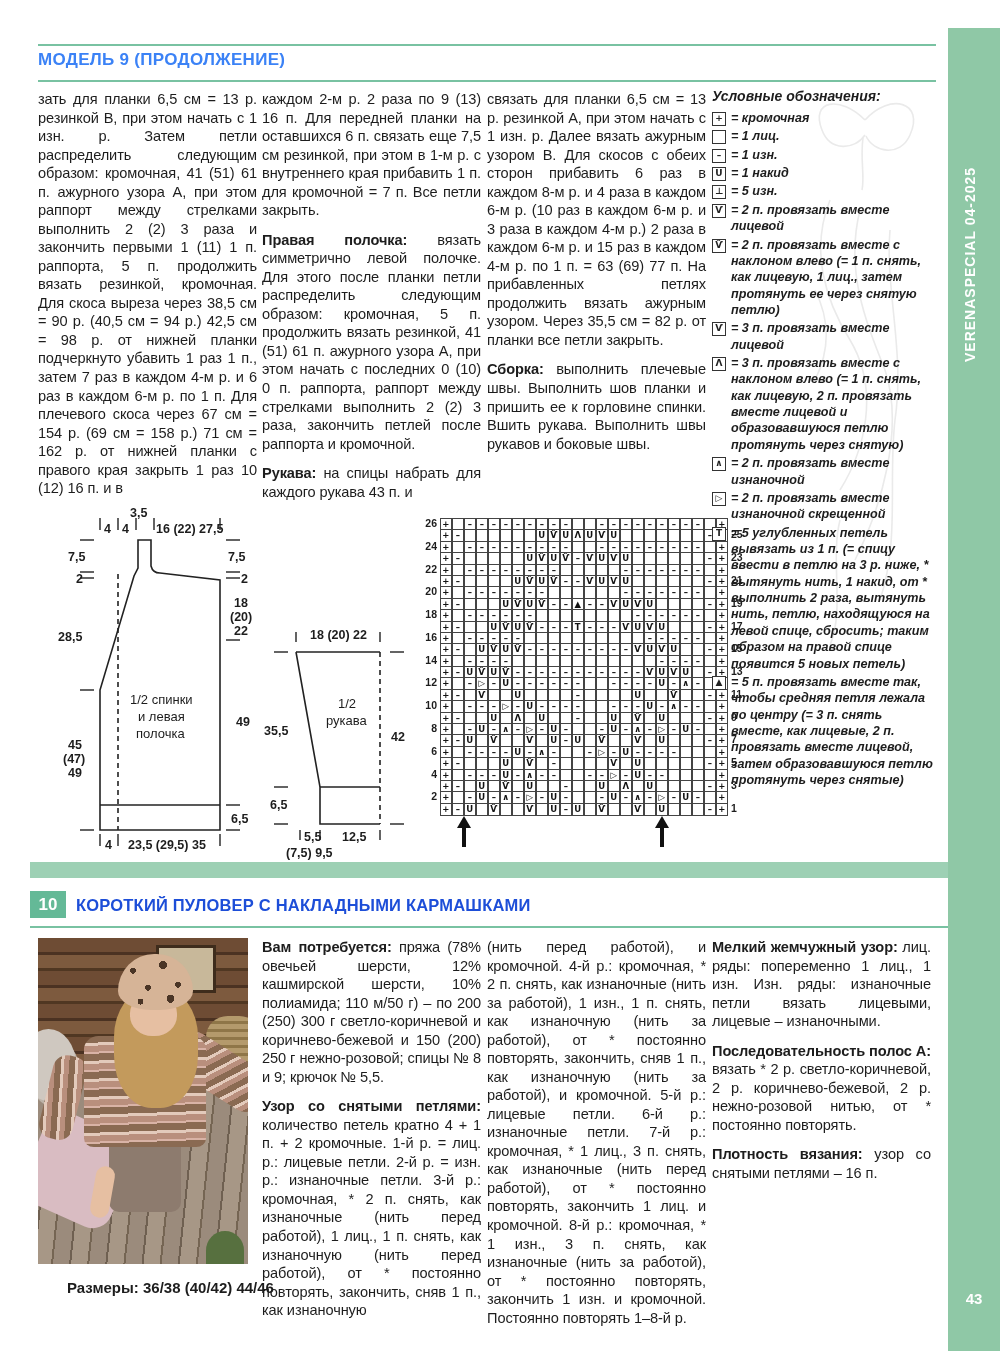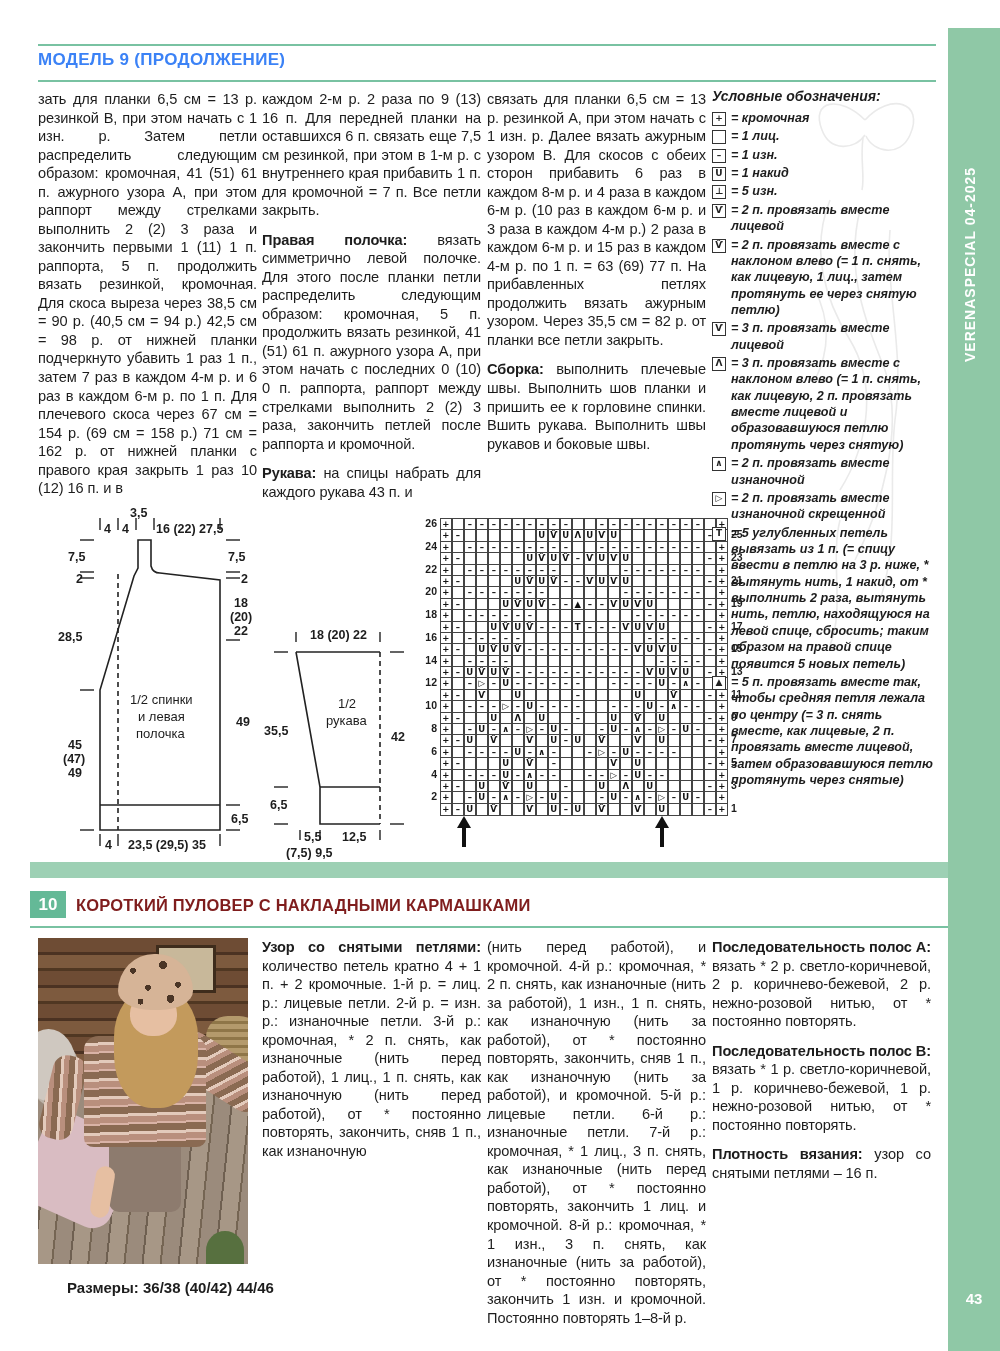--- a/index.html
+++ b/index.html
@@ -34,21 +34,21 @@
   .cell{width:10.5px;height:10.9px;border:0.5px solid #444;margin:0 0 0 -0.5px;
         font:bold 8.5px/10.5px "DejaVu Sans",sans-serif;text-align:center;color:#111;background:#fff;}
   .arrows{position:relative;height:34px;}
   .uarrow{position:absolute;top:2px;width:0;height:0;}
   .uarrow .head{position:absolute;left:-7px;top:0;width:0;height:0;border-left:7px solid transparent;border-right:7px solid transparent;border-bottom:12px solid #111;}
   .uarrow .stem{position:absolute;left:-2px;top:11px;width:4px;height:20px;background:#111;}
   
   .band{position:absolute;left:30px;top:862px;width:918px;height:16px;background:#9dd0b4;}
   .m10-num{position:absolute;left:30px;top:891px;width:36px;height:27px;background:#64b997;color:#fff;
            font-size:17px;font-weight:bold;text-align:center;line-height:27px;}
-  .m10-title{position:absolute;left:76px;top:896px;font-size:16.5px;font-weight:bold;color:#7f1d1d;letter-spacing:0.2px;}
+  .m10-title{position:absolute;left:76px;top:896px;font-size:16.5px;font-weight:bold;color:#1d4ed8;letter-spacing:0.2px;}
   .m10-rule{position:absolute;left:30px;top:926px;width:918px;height:2px;background:#79c2a2;}
   .rail{position:absolute;left:948px;top:28px;width:52px;height:1323px;background:#8fc8a6;z-index:5;}
   .rail-text{position:absolute;left:14px;top:14px;height:320px;color:#fff;font-size:14px;font-weight:bold;letter-spacing:1px;
              writing-mode:vertical-rl;transform:rotate(180deg);white-space:nowrap;}
   .pagenum{position:absolute;left:0;top:1262px;width:52px;text-align:center;color:#fff;font-size:15px;font-weight:bold;}
   
   .photo{position:absolute;left:38px;top:938px;width:210px;height:326px;overflow:hidden;background:#8a7867;}
   .ph-logs{position:absolute;left:0;top:0;width:100%;height:38%;
     background:repeating-linear-gradient(180deg,#6e4c34 0 14px,#4b3222 14px 17px,#7d5a3e 17px 30px,#503722 30px 33px);}
   .ph-window{position:absolute;left:56%;top:2%;width:26%;height:13%;background:#c8b89a;border:3px solid #3e2c1c;}
@@ -1020,28 +1020,29 @@
     <div class="ph-hand"></div>
     <div class="ph-plant"></div>
   </div>
 
   <div class="sizes">
     <b>Размеры:</b>
     <span>36/38 (40/42) 44/46</span>
   </div>
 
   <div class="col" style="left:262px;top:938px">
+      <p class="p"><b class="lead">Вам потребуется: </b>пряжа (78% овечьей шерсти, 12% кашмирской шерсти, 10% полиамида; 110 м/50 г) – по 200 (250) 300 г светло-коричневой и коричнево-бежевой и 150 (200) 250 г нежно-розовой; спицы № 8 и 9; крючок № 5,5.</p>
       <p class="p"><b class="lead">Узор со снятыми петлями: </b>количество петель кратно 4 + 1 п. + 2 кромочные. 1-й р. = лиц. р.: лицевые петли. 2-й р. = изн. р.: изнаночные петли. 3-й р.: кромочная, * 2 п. снять, как изнаночные (нить перед работой), 1 лиц., 1 п. снять, как изнаночную (нить перед работой), от * постоянно повторять, закончить, сняв 1 п., как изнаночную</p>
     </div>
   <div class="col" style="left:487px;top:938px">
       <p class="p">(нить перед работой), и кромочной. 4-й р.: кромочная, * 2 п. снять, как изнаночные (нить за работой), 1 изн., 1 п. снять, как изнаночную (нить за работой), от * постоянно повторять, закончить, сняв 1 п., как изнаночную (нить за работой), и кромочной. 5-й р.: лицевые петли. 6-й р.: изнаночные петли. 7-й р.: кромочная, * 1 лиц., 3 п. снять, как изнаночные (нить перед работой), от * постоянно повторять, закончить 1 лиц. и кромочной. 8-й р.: кромочная, * 1 изн., 3 п. снять, как изнаночные (нить за работой), от * постоянно повторять, закончить 1 изн. и кромочной. Постоянно повторять 1–8-й р.</p>
     </div>
   <div class="col" style="left:712px;top:938px">
+      <p class="p"><b class="lead">Мелкий жемчужный узор: </b>лиц. ряды: попеременно 1 лиц., 1 изн. Изн. ряды: изнаночные петли вязать лицевыми, лицевые – изнаночными.</p>
       <p class="p"><b class="lead">Последовательность полос А: </b>вязать * 2 р. светло-коричневой, 2 р. коричнево-бежевой, 2 р. нежно-розовой нитью, от * постоянно повторять.</p>
-      <p class="p"><b class="lead">Последовательность полос В: </b>вязать * 1 р. светло-коричневой, 1 р. коричнево-бежевой, 1 р. нежно-розовой нитью, от * постоянно повторять.</p>
       <p class="p"><b class="lead">Плотность вязания: </b>узор со снятыми петлями – 16 п.</p>
     </div>
 
   <div class="rail">
     <div class="rail-text">VERENASPECIAL 04-2025</div>
     <div class="pagenum">43</div>
   </div>
 
 </div>
 

